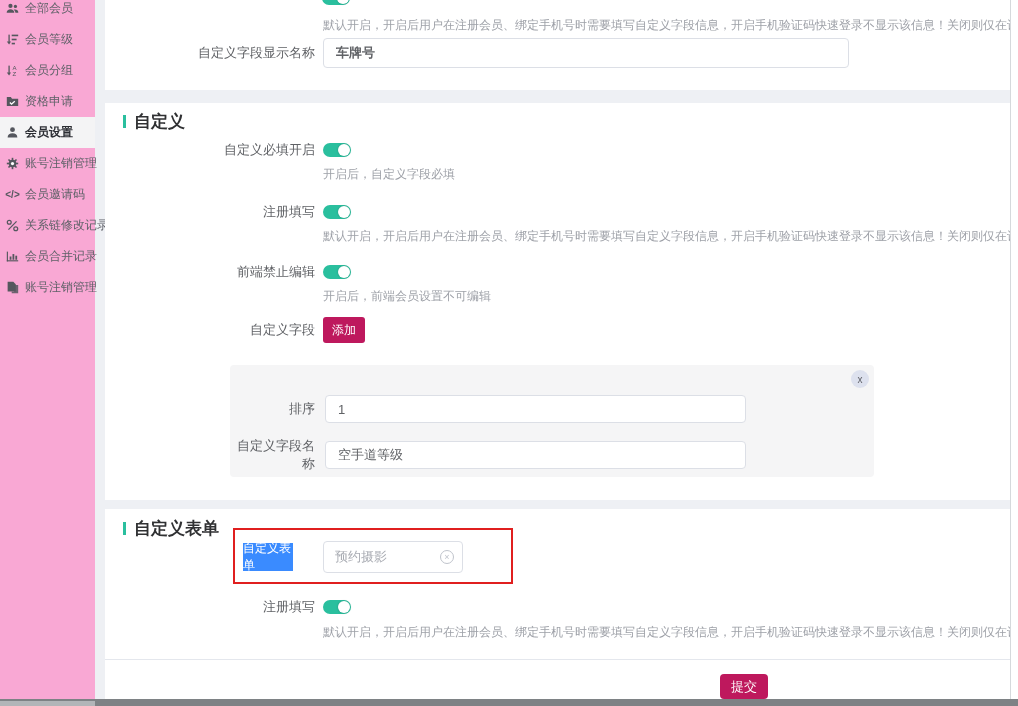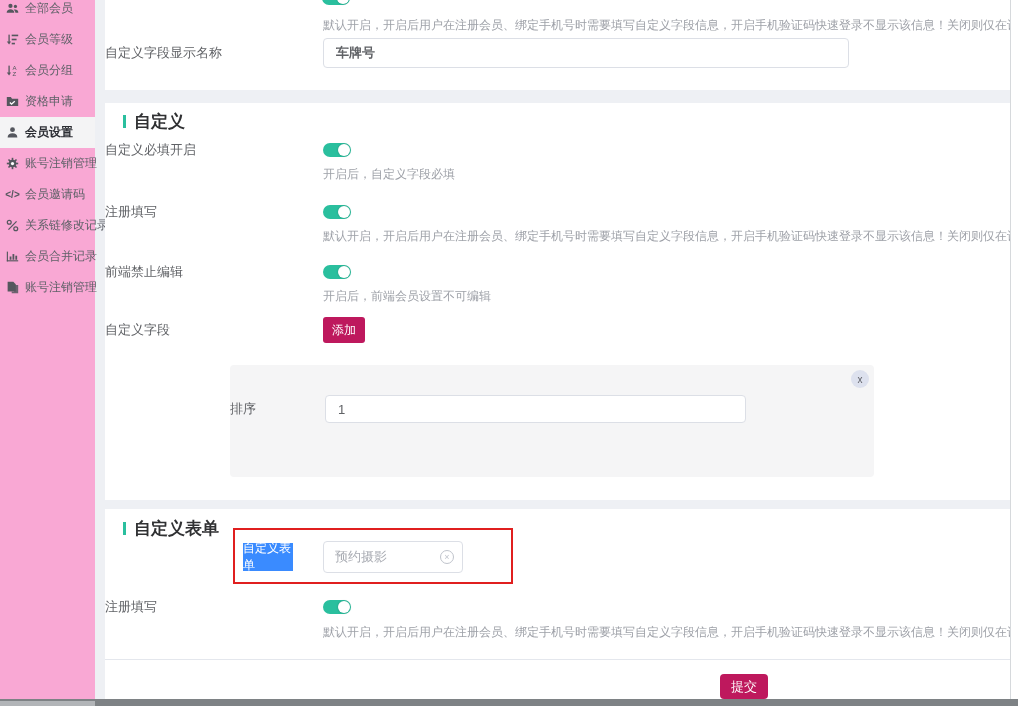--- a/index.html
+++ b/index.html
@@ -24,21 +24,21 @@
   .gap1 { height:13px; }
   .card2 { height:397px; }
   .gap2 { height:9px; }
   .card3 { height:190px; }
 
   .sec-head { position:absolute; left:18px; display:flex; align-items:center; }
   .sec-bar { width:3px; height:13px; background:#2abf9e; margin-right:8px; }
   .sec-title { font-weight:bold; color:#303133; font-size:17px; }
 
   .frow { position:absolute; left:0; display:flex; align-items:center; }
-  .flabel { width:210px; margin-right:8px; color:#606266; font-size:13px; flex:none; }
+  .flabel { width:210px; text-align:right; margin-right:8px; color:#606266; font-size:13px; flex:none; }
   .helper { position:absolute; left:218px; color:#9ea1a8; font-size:12px; white-space:nowrap; }
 
   .toggle { position:relative; width:28px; height:14px; border-radius:7px; background:#2abf9e; cursor:pointer; flex:none; }
   .toggle::after { content:""; position:absolute; top:1px; right:1px; width:12px; height:12px; border-radius:50%; background:#fff; box-shadow:0 0 2px rgba(0,0,0,.25); }
   .cut-toggle { position:absolute; left:217px; top:-9px; }
 
   input.txt { height:30px; border:1px solid #dcdfe6; border-radius:4px; padding:0 12px; font-size:13px; color:#606266; font-family:inherit; outline:none; background:#fff; }
   .wide { width:526px;font-weight:bold; }
 
   .btn { display:inline-flex; align-items:center; justify-content:center; background:#be185d; color:#fff; border:none; border-radius:3px; font-size:12px; font-family:inherit; cursor:pointer; }
@@ -230,20 +230,24 @@
         <span class="flabel">自定义字段</span>
         <button class="btn btn-add">添加</button>
       </div>
 
       <div class="panel">
         <span class="panel-close">x</span>
         <div class="frow" style="top:30px">
           <span class="flabel">排序</span>
           <input class="txt" type="text" value="1" style="">
         </div>
+        <div class="frow" style="top:72px">
+          <span class="flabel">自定义字段名称</span>
+          <input class="txt" type="text" value="空手道等级" style="">
+        </div>
       </div>
     </section>
 
     <div class="gap2"></div>
 
     <section class="card card3">
       <div class="sec-head" style="top:8px">
         <span class="sec-bar"></span>
         <span class="sec-title">自定义表单</span>
       </div>

